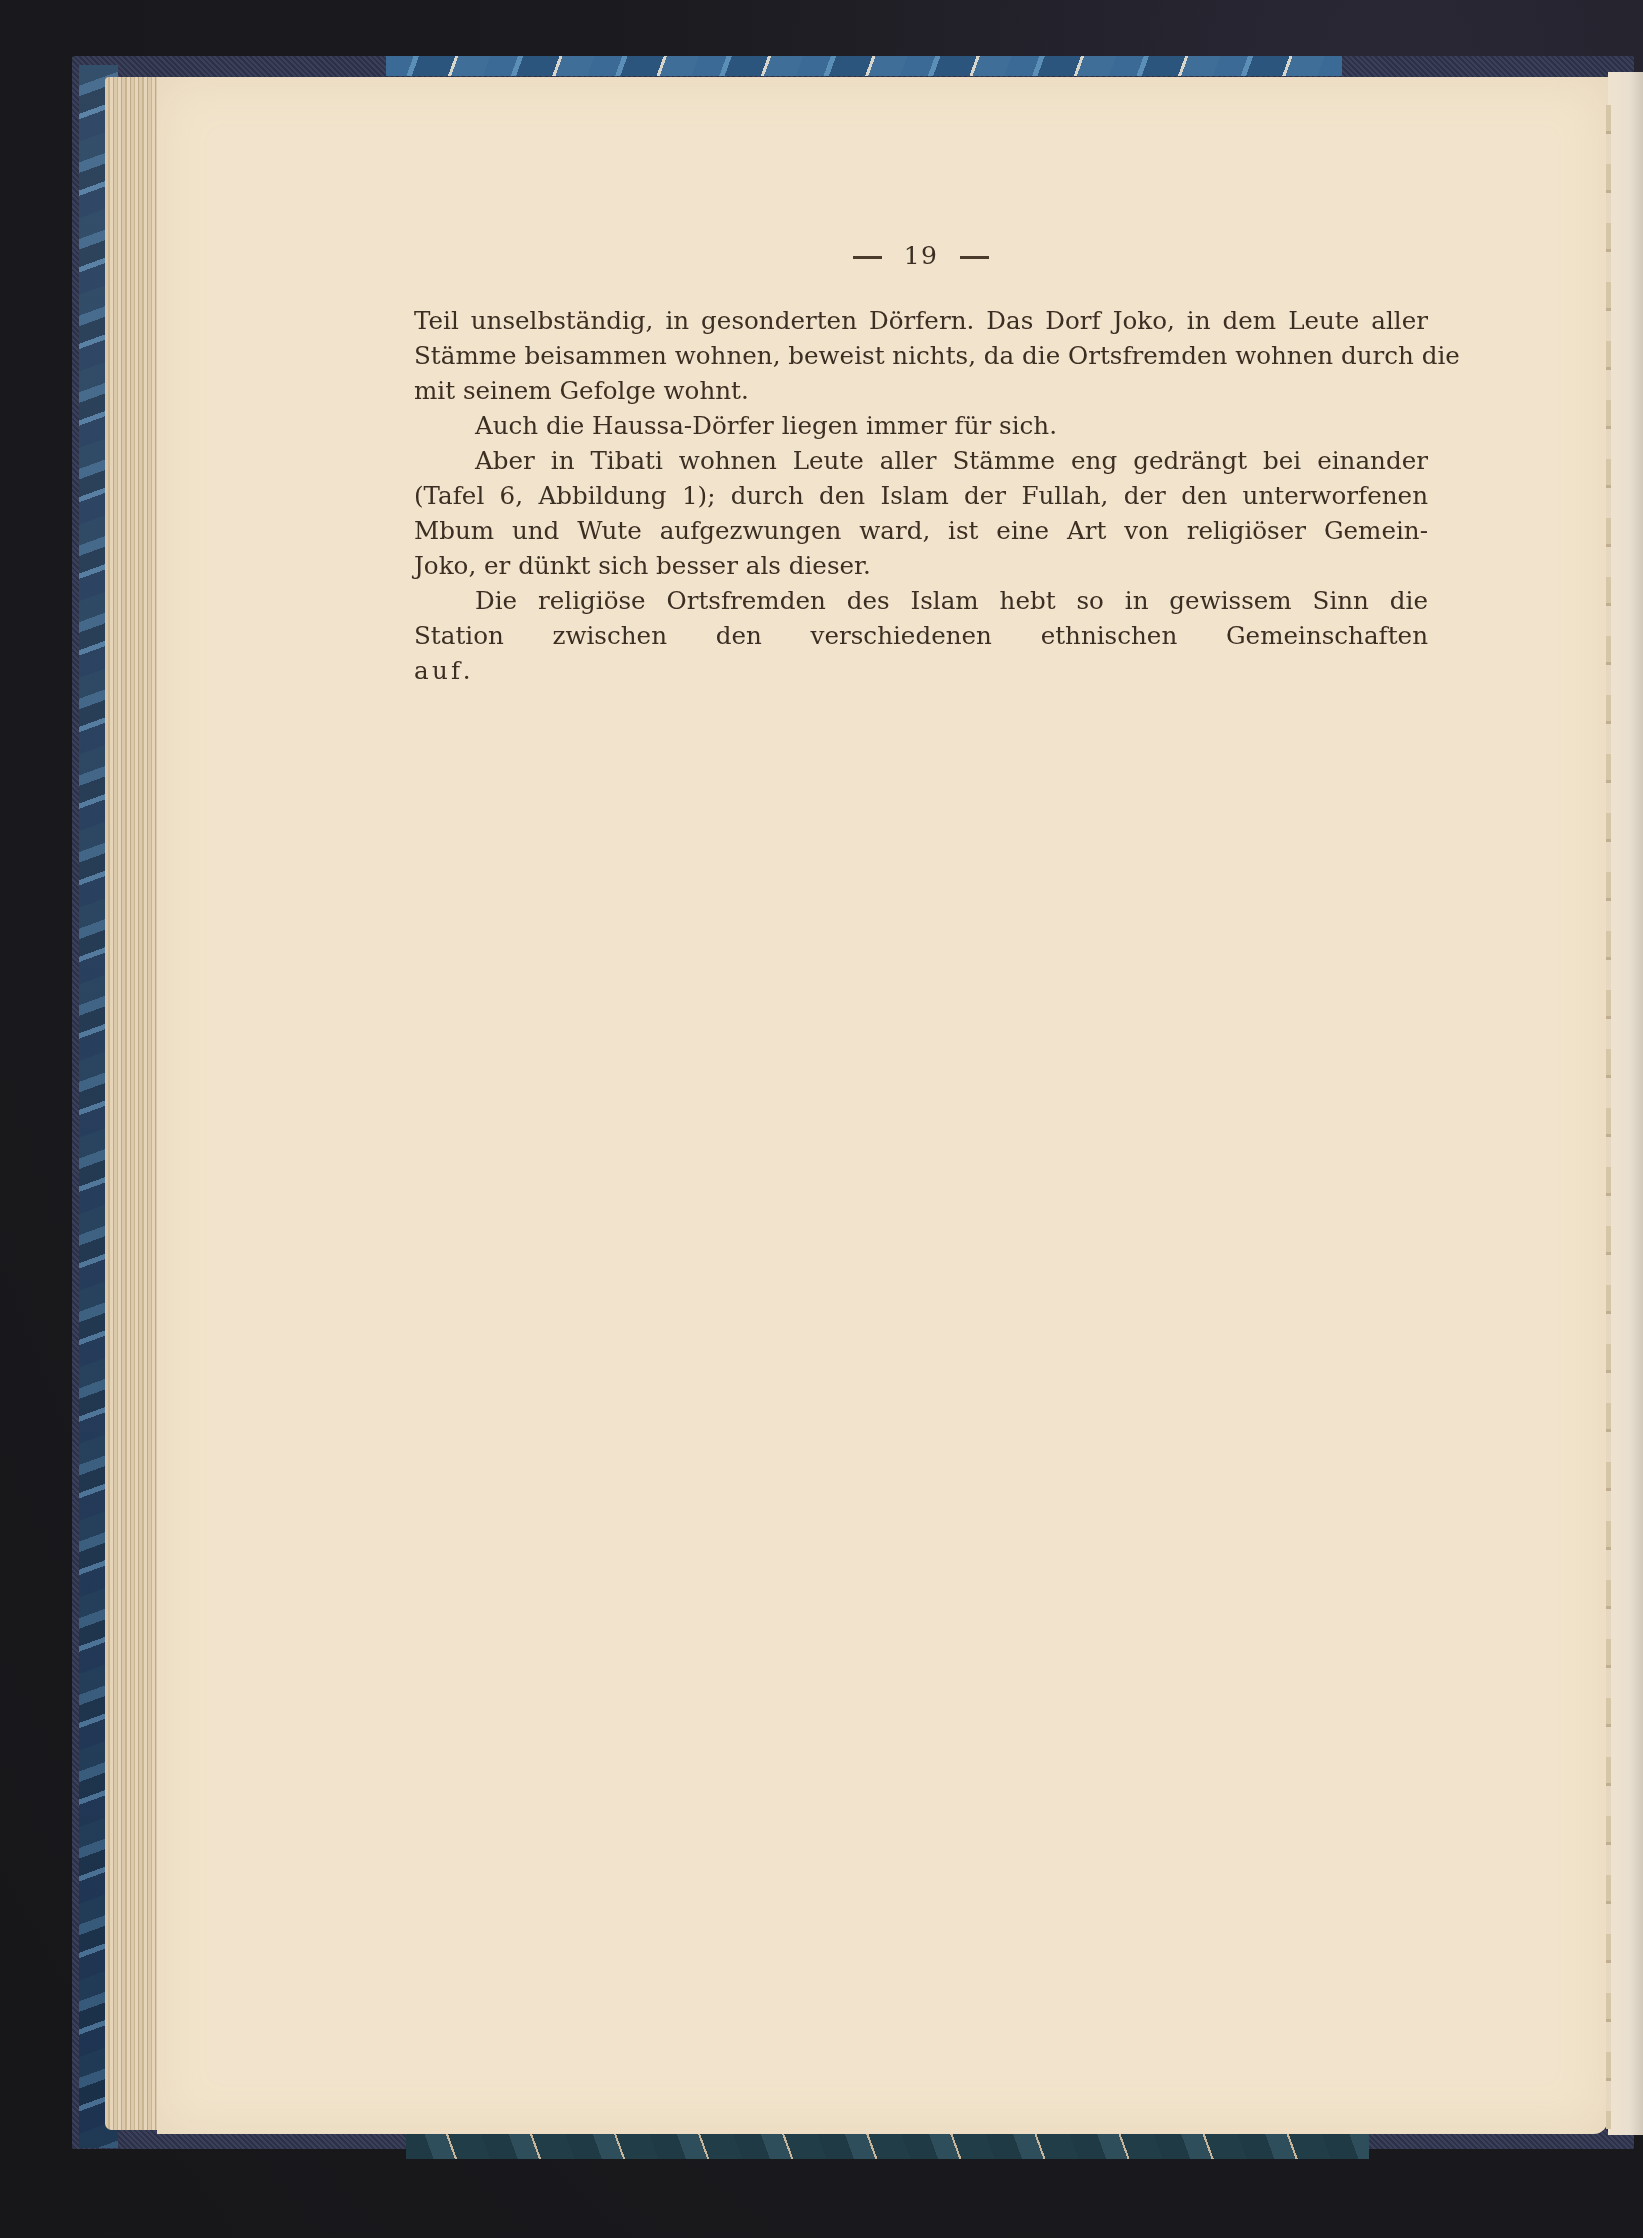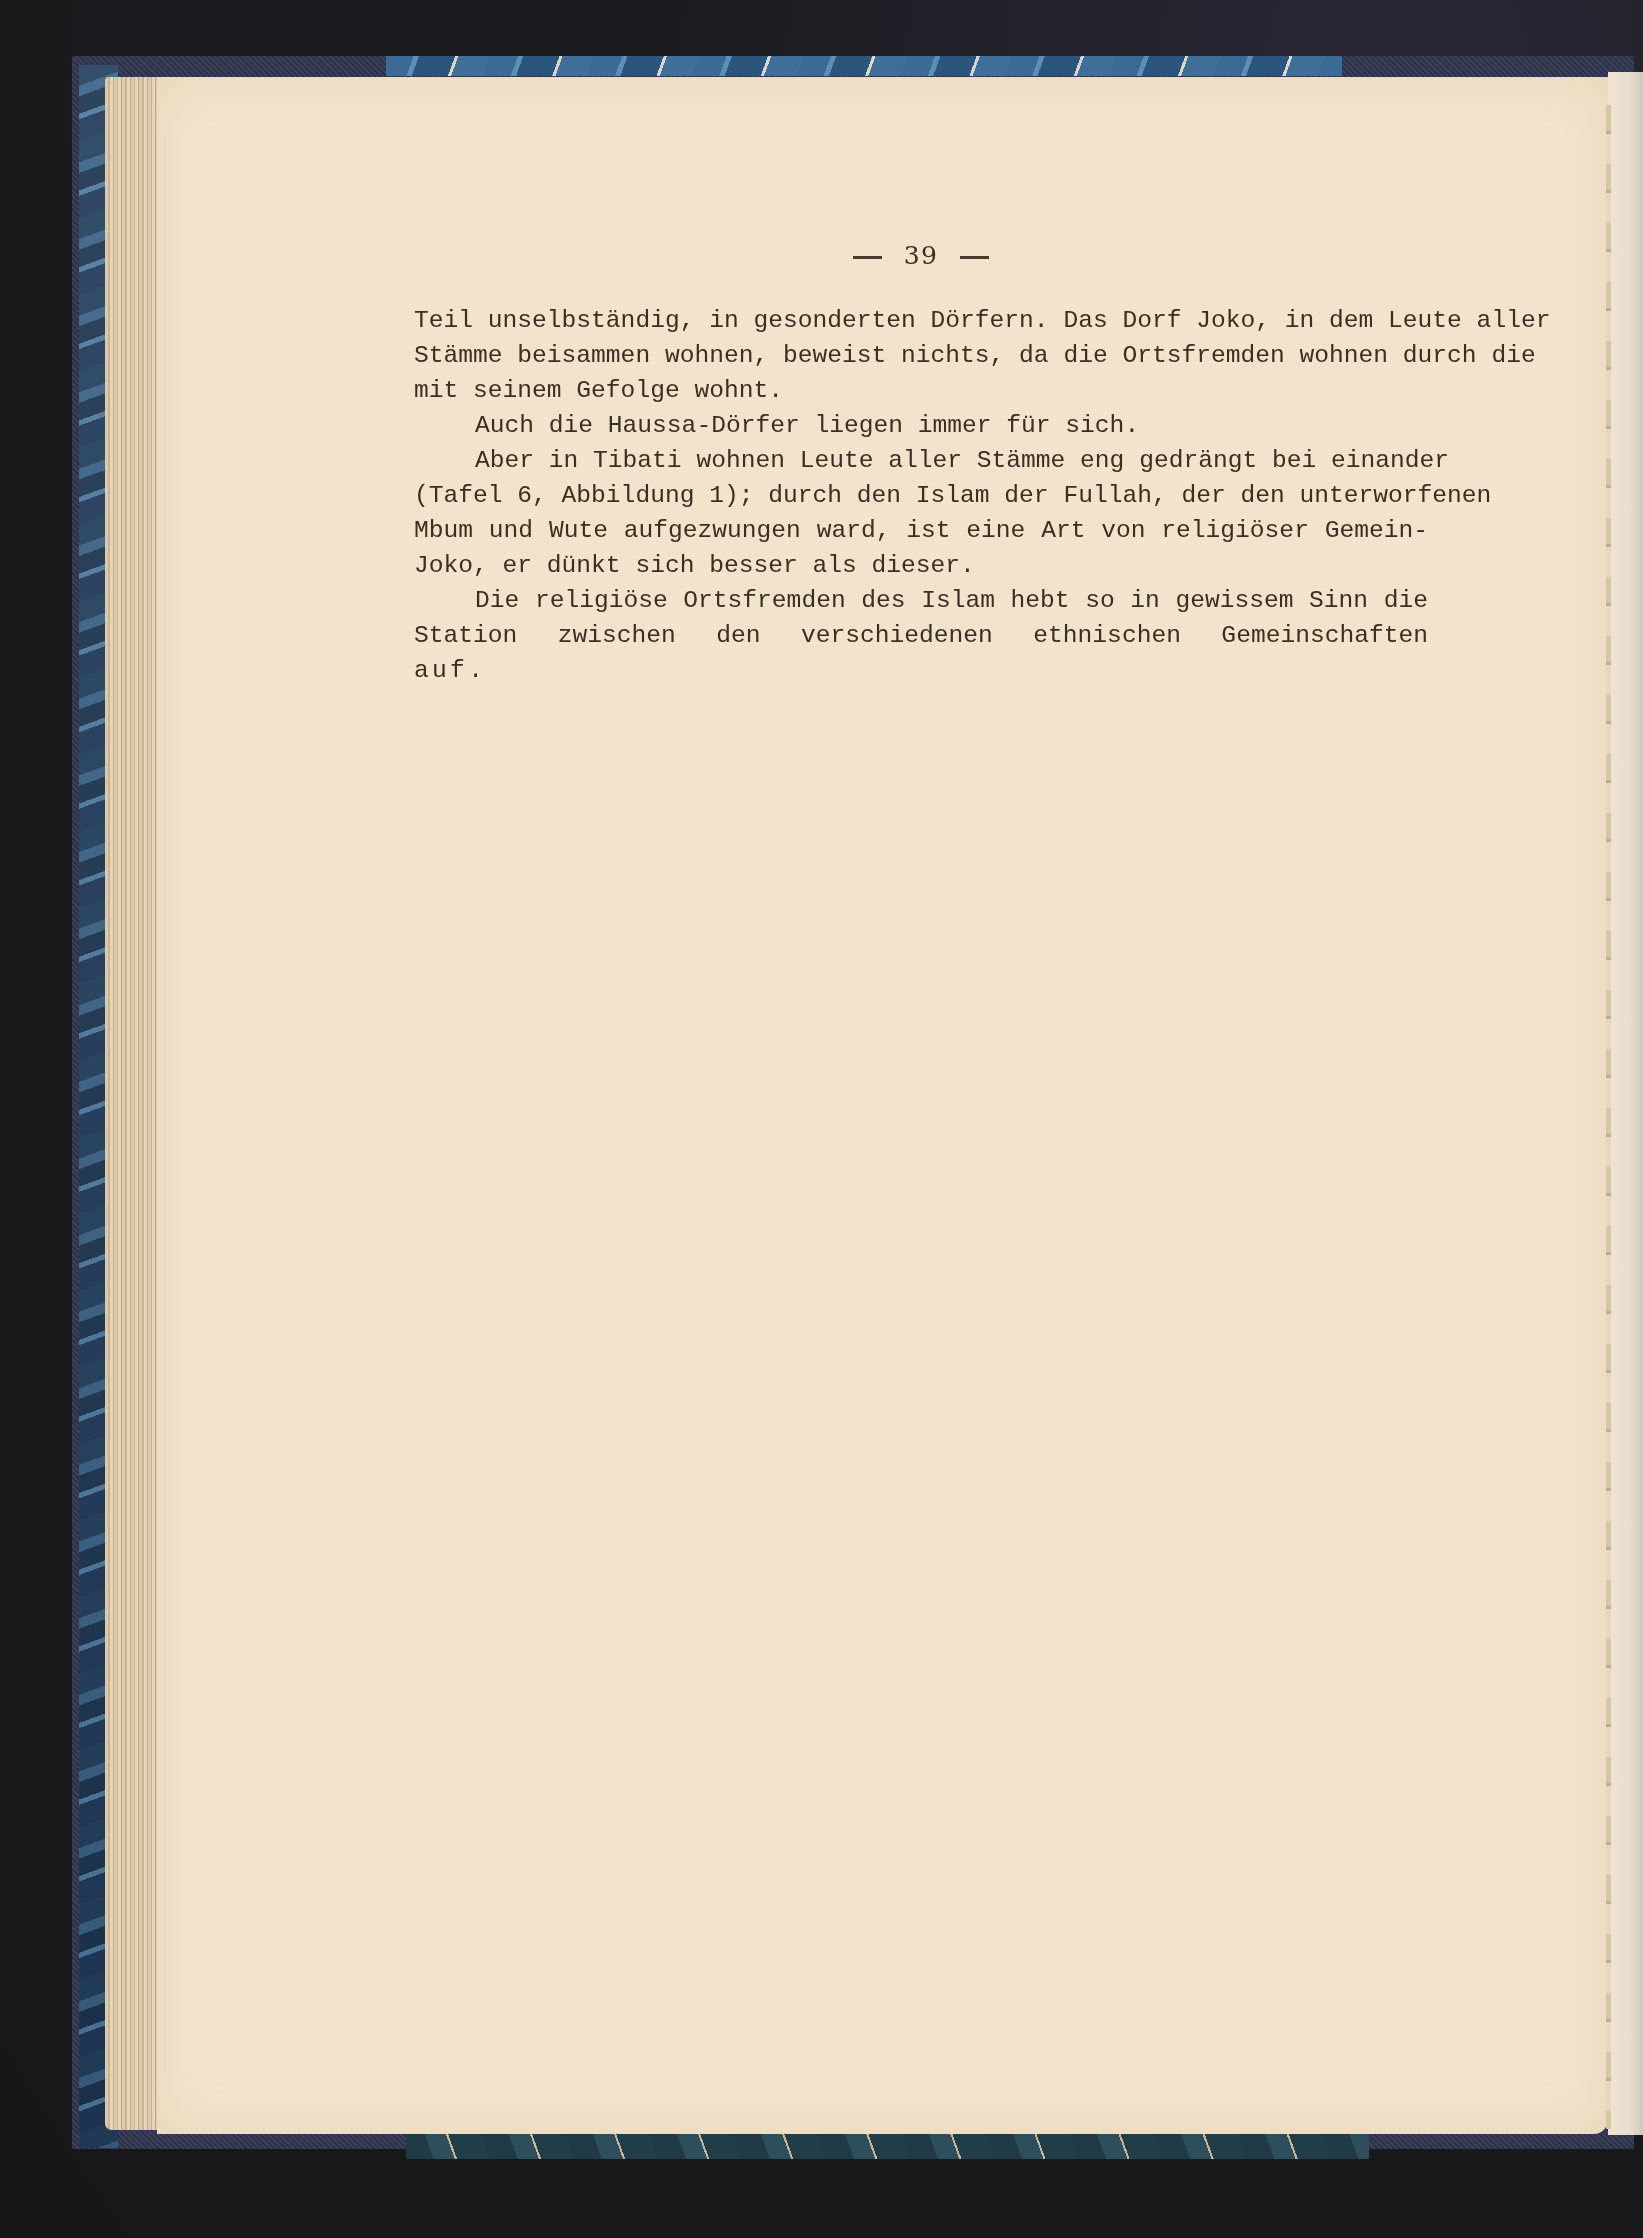--- a/index.html
+++ b/index.html
@@ -107,41 +107,40 @@
     width: 1014px;
     font-size: 24.6px;
     line-height: 35px;
   }
   .line {
     display: block;
     white-space: nowrap;
     text-align: justify;
     text-align-last: justify;
     height: 35px;
-    font-family: Liberation Mono, monospace;
   }
   .line.last { text-align-last: left; }
   .line.indent { padding-left: 61px; }
   .spaced { letter-spacing: 3.3px; }
 </style>
 </head>
 <body>
 
 <div class="scan-bg"></div>
 <div class="cover"></div>
 <div class="marble-top"></div>
 <div class="marble-bottom"></div>
 <div class="marble-left"></div>
 <div class="page-edges"></div>
 <div class="page-shadow-right"></div>
 
 <div class="page">
   <div class="text-block" style="left:257px;">
     <div class="page-number" style="top:164px;">
-      <span class="dash"></span><span>39</span><span class="dash"></span>
+      <span class="dash"></span><span>19</span><span class="dash"></span>
     </div>
 
     <div class="body-text" style="top:226px;">
 
       <div>
         <span class="line">Teil unselbständig, in gesonderten Dörfern.  Das Dorf Joko, in dem Leute aller</span>
         <span class="line">Stämme beisammen wohnen, beweist nichts, da die Ortsfremden wohnen durch die</span>
         <span class="line last">mit seinem Gefolge wohnt.</span>
       </div>
 

